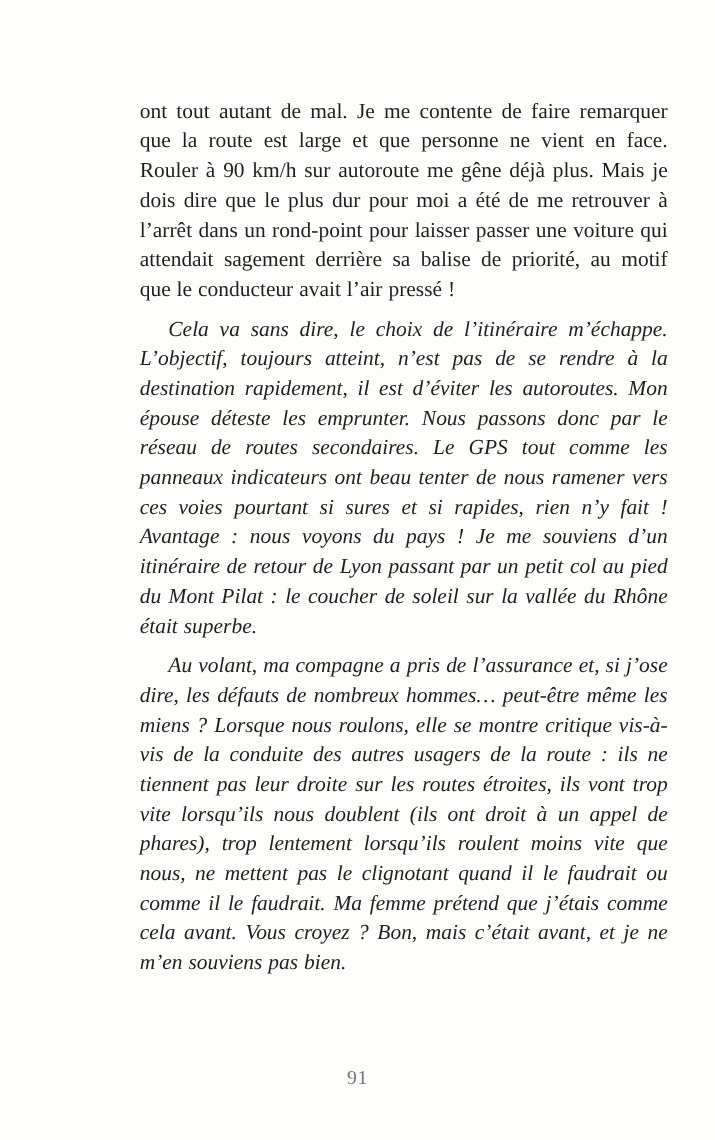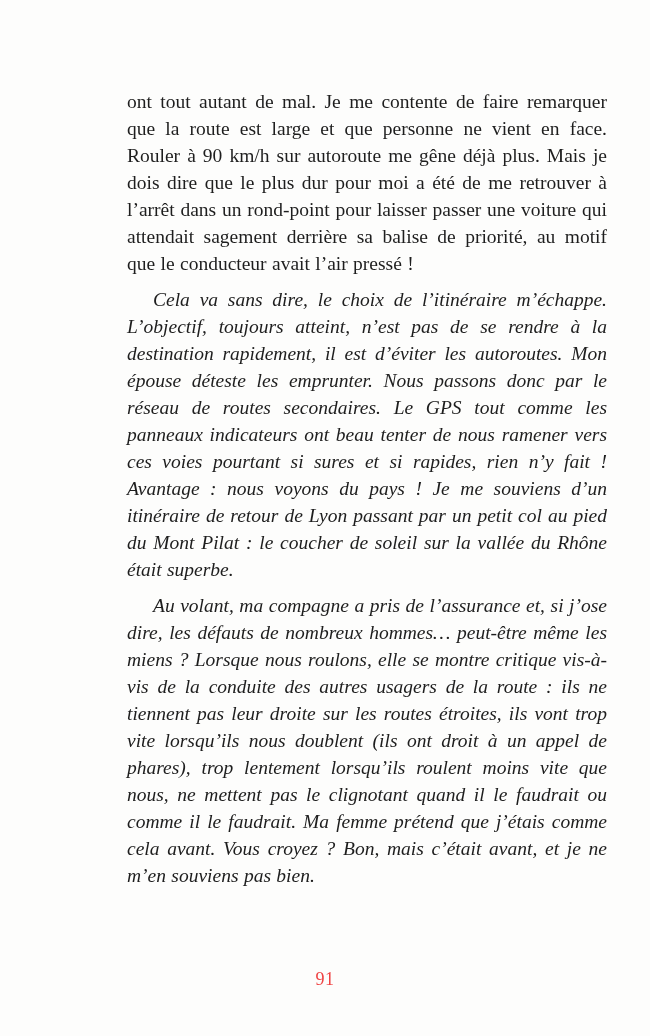--- a/index.html
+++ b/index.html
@@ -38,21 +38,21 @@
       font-style: italic;
     }
     .page-number {
       position: absolute;
       bottom: 46px;
       left: 0;
       right: 0;
       text-align: center;
       font-size: 18px;
       letter-spacing: 0.5px;
-      color: #ef4444;
+      color: #737373;
     }
   </style>
 </head>
 <body>
 
 <div class="book-page">
   <div class="text-block">
     <p class="para">ont tout autant de mal. Je me contente de faire remarquer que la route est large et que personne ne vient en face. Rouler à 90 km/h sur autoroute me gêne déjà plus. Mais je dois dire que le plus dur pour moi a été de me retrouver à l’arrêt dans un rond-point pour laisser passer une voiture qui attendait sagement derrière sa balise de priorité, au motif que le conducteur avait l’air pressé&nbsp;!</p>
     <p class="para indented">Cela va sans dire, le choix de l’itinéraire m’échappe. L’objectif, toujours atteint, n’est pas de se rendre à la destination rapidement, il est d’éviter les autoroutes. Mon épouse déteste les emprunter. Nous passons donc par le réseau de routes secondaires. Le GPS tout comme les panneaux indicateurs ont beau tenter de nous ramener vers ces voies pourtant si sures et si rapides, rien n’y fait&nbsp;! Avantage&nbsp;: nous voyons du pays&nbsp;! Je me souviens d’un itinéraire de retour de Lyon passant par un petit col au pied du Mont Pilat&nbsp;: le coucher de soleil sur la vallée du Rhône était superbe.</p>
     <p class="para indented">Au volant, ma compagne a pris de l’assurance et, si j’ose dire, les défauts de nombreux hommes… peut-être même les miens&nbsp;? Lorsque nous roulons, elle se montre critique vis-à-vis de la conduite des autres usagers de la route&nbsp;: ils ne tiennent pas leur droite sur les routes étroites, ils vont trop vite lorsqu’ils nous doublent (ils ont droit à un appel de phares), trop lentement lorsqu’ils roulent moins vite que nous, ne mettent pas le clignotant quand il le faudrait ou comme il le faudrait. Ma femme prétend que j’étais comme cela avant. Vous croyez&nbsp;? Bon, mais c’était avant, et je ne m’en souviens pas bien.</p>

